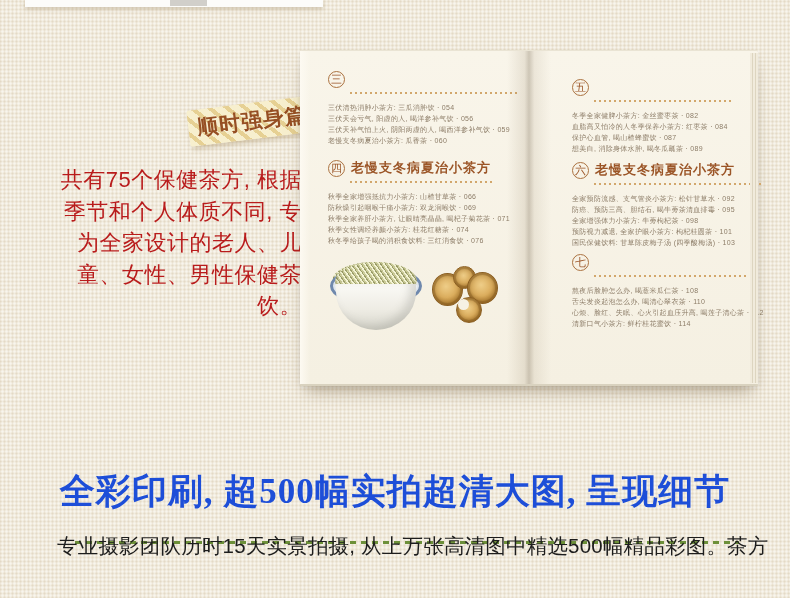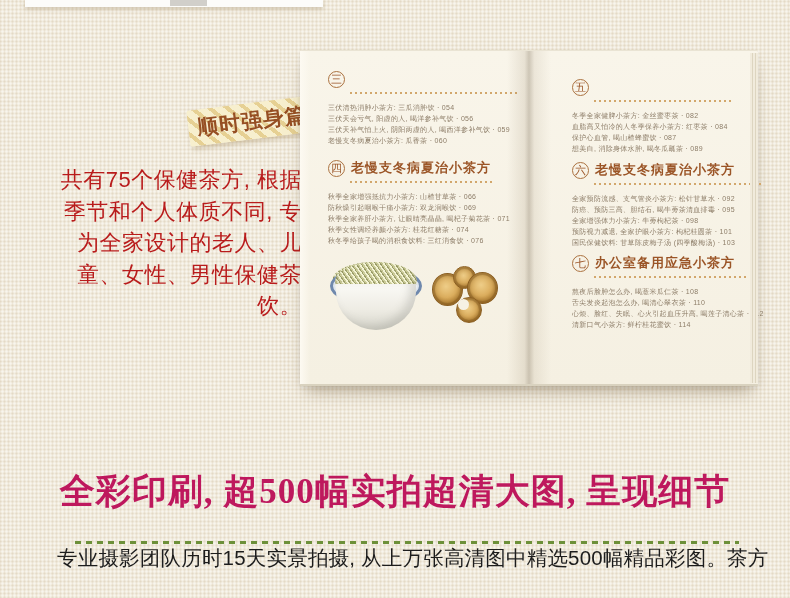--- a/index.html
+++ b/index.html
@@ -74,24 +74,24 @@
   .slice-1{left:132px;top:222px;width:29px;height:31px;}
   .slice-2{left:153px;top:215px;width:21px;height:21px;}
   .slice-3{left:167px;top:221px;width:29px;height:30px;}
   .slice-4{left:156px;top:246px;width:24px;height:24px;}
   .slice-notch{position:absolute;left:158px;top:248px;width:11px;height:11px;border-radius:50%;
          background:#f6f1e4;}
 
   
   .feature-heading{left:50%;transform:translateX(-50%);top:468px;white-space:nowrap;
          font-family:"Liberation Serif",serif;font-weight:bold;font-size:35px;
-         color:#be185d;letter-spacing:1px;}
+         color:#1d4ed8;letter-spacing:1px;}
   .divider{left:75px;top:541px;width:664px;height:3px;
          background:repeating-linear-gradient(90deg,#6d9039 0 6px,transparent 6px 11px);}
-  .feature-desc{left:57px;top:544px;width:733px;white-space:nowrap;
+  .feature-desc{left:57px;top:532px;width:733px;white-space:nowrap;
          font-size:20.5px;line-height:28px;color:#1d1d1d;letter-spacing:.2px;}
 </style>
 </head>
 <body>
 
 <div class="abs top-remnant">
   <div class="gray-seg"></div>
 </div>
 
 <div class="abs stamp">
@@ -172,21 +172,20 @@
         <div class="toc-item"><span>防癌、预防三高、胆结石, 喝牛蒡茶清血排毒</span><span class="pg">095</span></div>
         <div class="toc-item"><span>全家增强体力小茶方: 牛蒡枸杞茶</span><span class="pg">098</span></div>
         <div class="toc-item"><span>预防视力减退, 全家护眼小茶方: 枸杞桂圆茶</span><span class="pg">101</span></div>
         <div class="toc-item"><span>国民保健饮料: 甘草陈皮梅子汤 (四季酸梅汤)</span><span class="pg">103</span></div>
       </div>
     </div>
 
     <div class="sec" style="top:203px">
       <div class="sec-head">
         <span class="num-circle">七</span>
-        <span class="sec-title">办公室备用应急小茶方</span>
       </div>
       <div class="pinyin-dots" style="width:152px"></div>
       <div class="sec-items">
         <div class="toc-item"><span>熬夜后脸肿怎么办, 喝薏米瓜仁茶</span><span class="pg">108</span></div>
         <div class="toc-item"><span>舌尖发炎起泡怎么办, 喝清心翠衣茶</span><span class="pg">110</span></div>
         <div class="toc-item"><span>心烦、脸红、失眠、心火引起血压升高, 喝莲子清心茶</span><span class="pg">112</span></div>
         <div class="toc-item"><span>清新口气小茶方: 鲜柠桂花蜜饮</span><span class="pg">114</span></div>
       </div>
     </div>
   </div>

